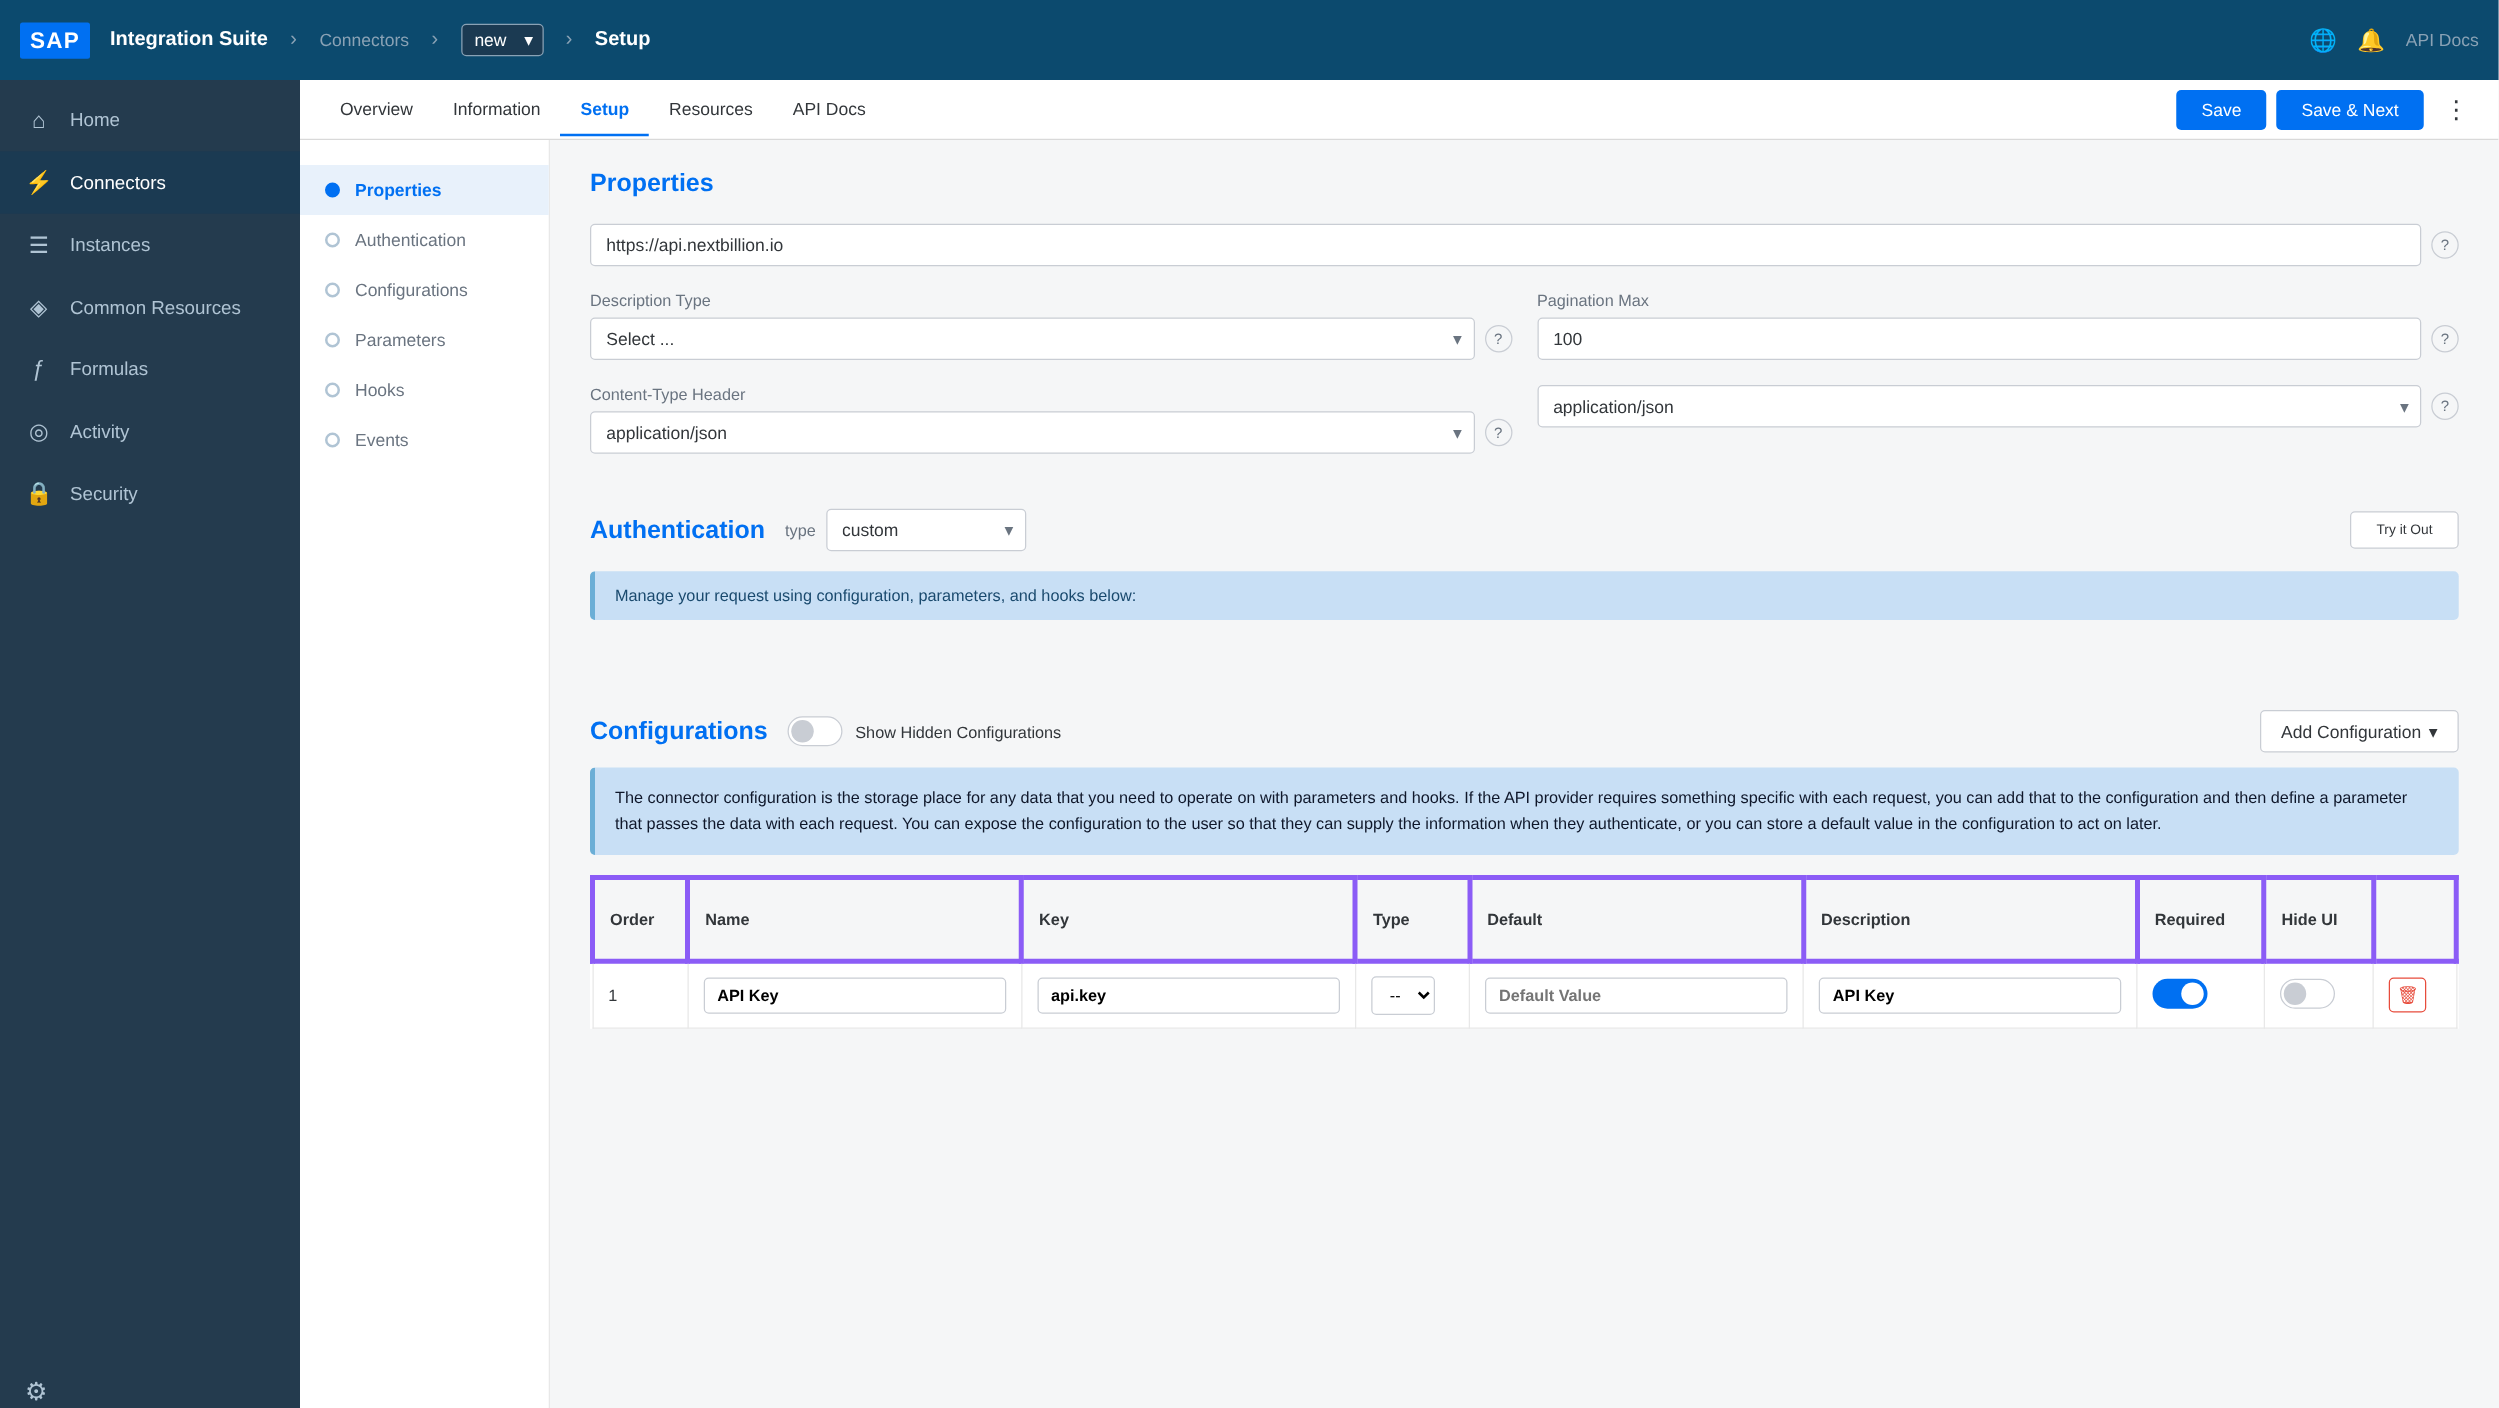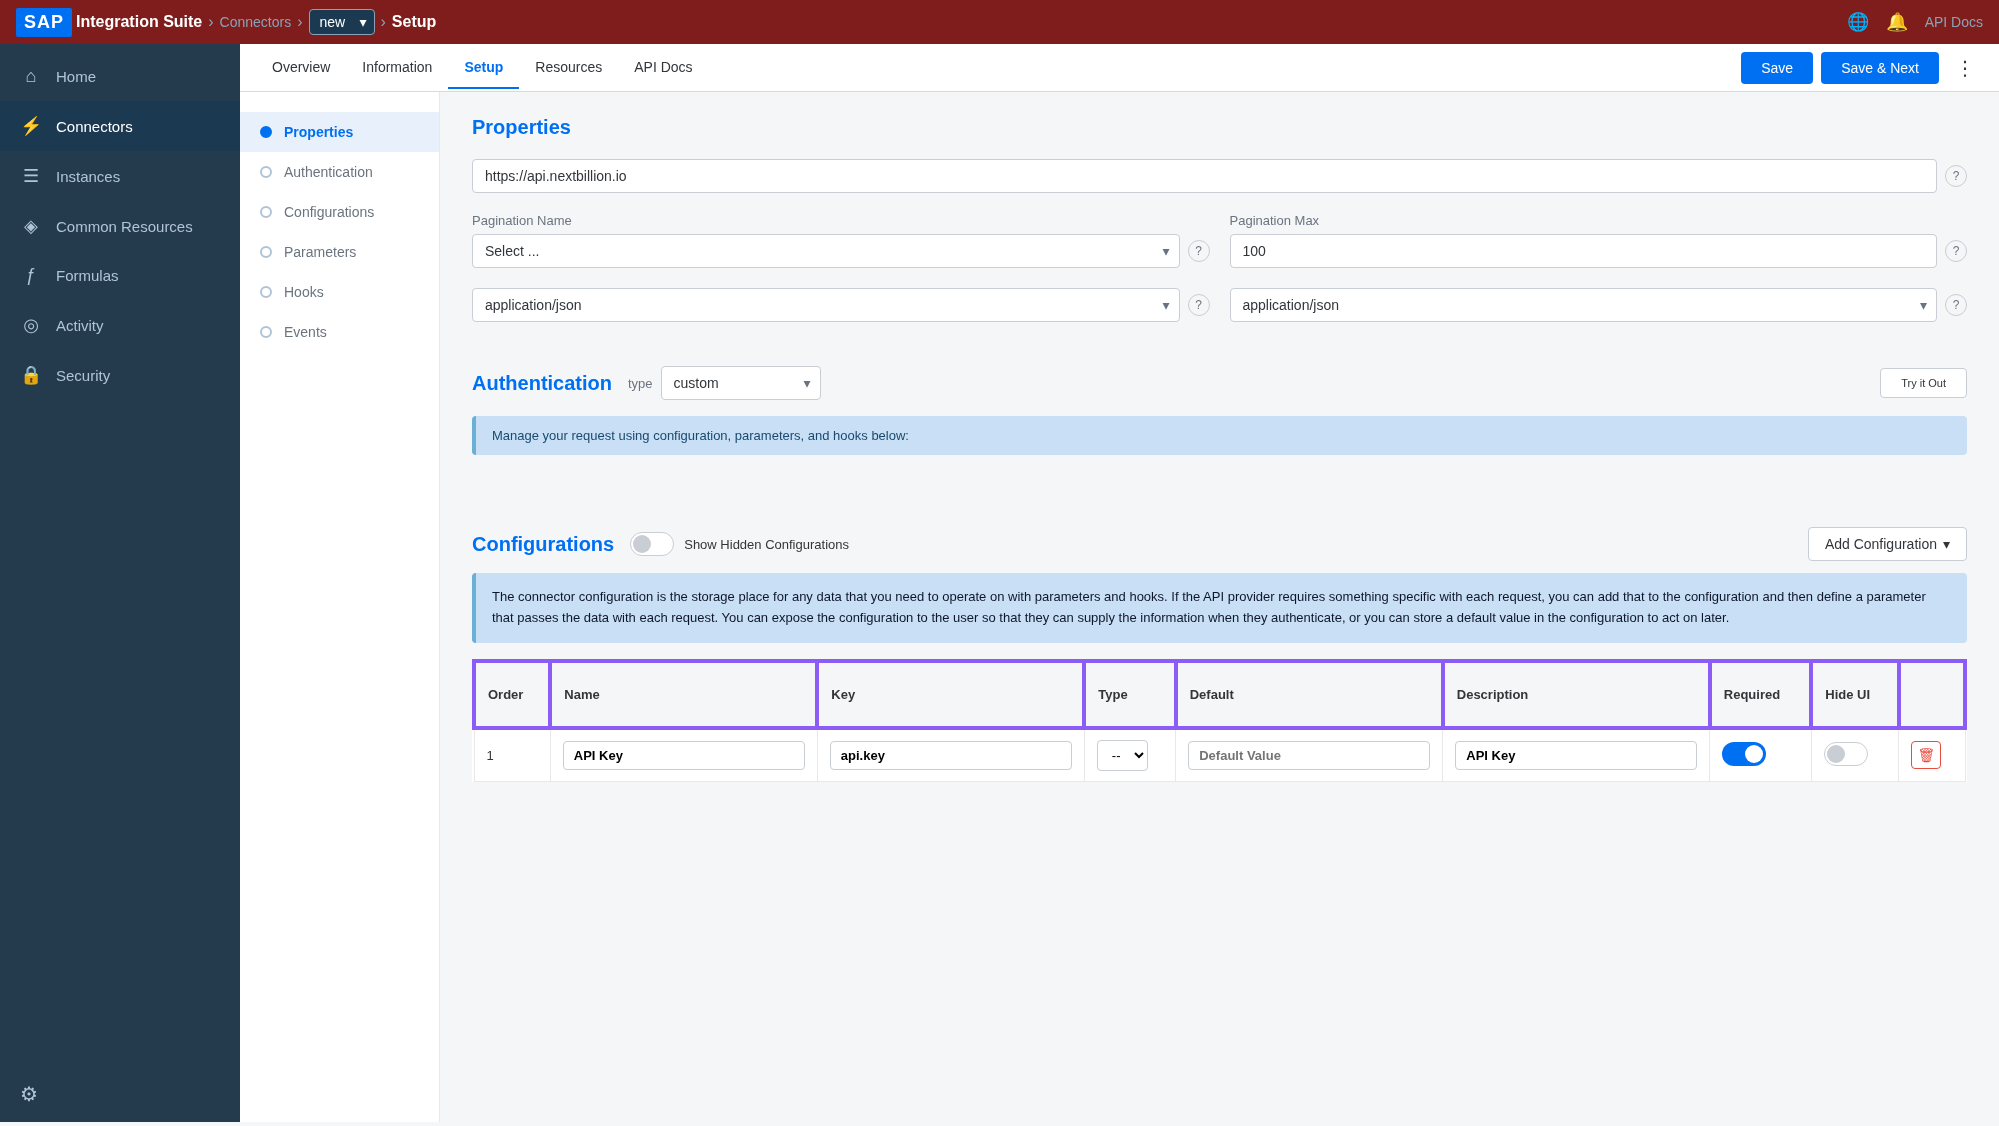--- a/index.html
+++ b/index.html
@@ -1,24 +1,25 @@
 <!DOCTYPE html>
 <html><head>
   <meta charset="utf-8">
   <style>
     * { box-sizing: border-box; margin: 0; padding: 0; }
     body { font-family: '72', Arial, sans-serif; font-size: 14px; background: #f5f6f7; color: #32363a; }
 
     
     .top-header {
-      background: #7f1d1d;
-      height: 44px;
+      background: #0c4a6e;
+      height: 64px;
       display: flex;
       align-items: center;
       padding: 0 16px;
+      gap: 12px;
       color: white;
     }
     .sap-logo {
       background: #0070f2;
       color: white;
       font-weight: bold;
       font-size: 18px;
       padding: 4px 8px;
       border-radius: 2px;
       letter-spacing: 1px;
@@ -626,21 +627,21 @@
 
           <div class="form-group">
             <div class="input-wrap">
               <input class="form-input" type="text" value="https://api.nextbillion.io" style="">
               <div class="help-icon">?</div>
             </div>
           </div>
 
           <div class="form-row">
             <div class="form-col">
-              <label class="form-label">Pagination Name</label>
+              <label class="form-label">Description Type</label>
               <div class="input-wrap">
                 <div class="select-wrap">
                   <select class="form-select">
                     <option value="">Select ...</option>
                   </select>
                   <span class="chevron-down">▾</span>
                 </div>
                 <div class="help-icon">?</div>
               </div>
             </div>
@@ -648,20 +649,21 @@
               <label class="form-label">Pagination Max</label>
               <div class="input-wrap">
                 <input class="form-input" type="text" value="100" style="">
                 <div class="help-icon">?</div>
               </div>
             </div>
           </div>
 
           <div class="form-row">
             <div class="form-col">
+              <label class="form-label">Content-Type Header</label>
               <div class="input-wrap">
                 <div class="select-wrap">
                   <select class="form-select">
                     <option value="application/json">application/json</option>
                   </select>
                   <span class="chevron-down">▾</span>
                 </div>
                 <div class="help-icon">?</div>
               </div>
             </div>

